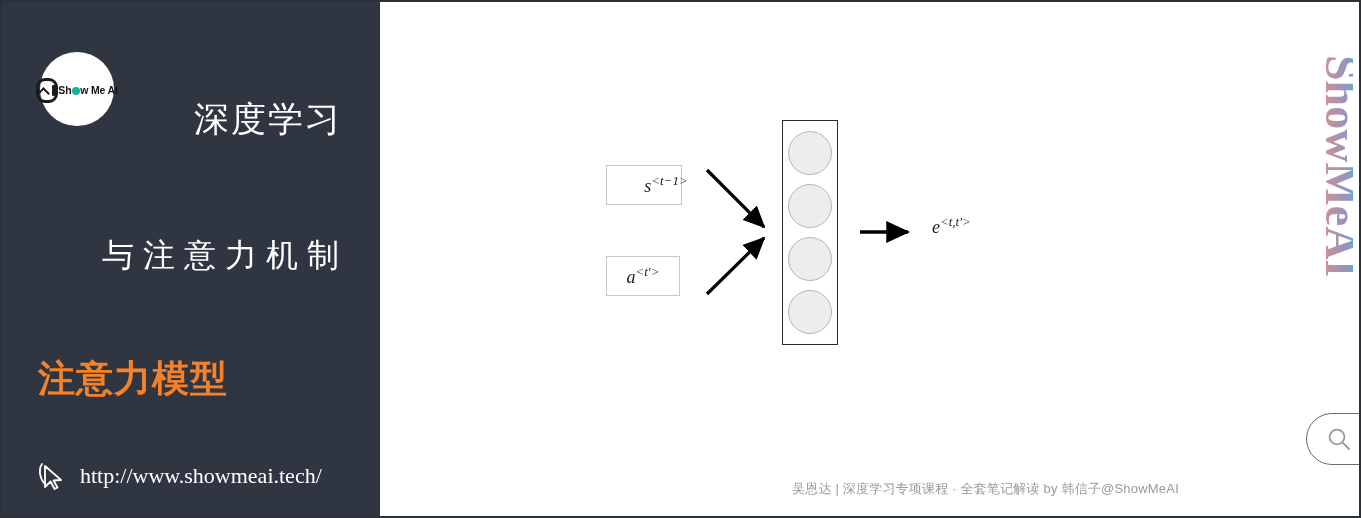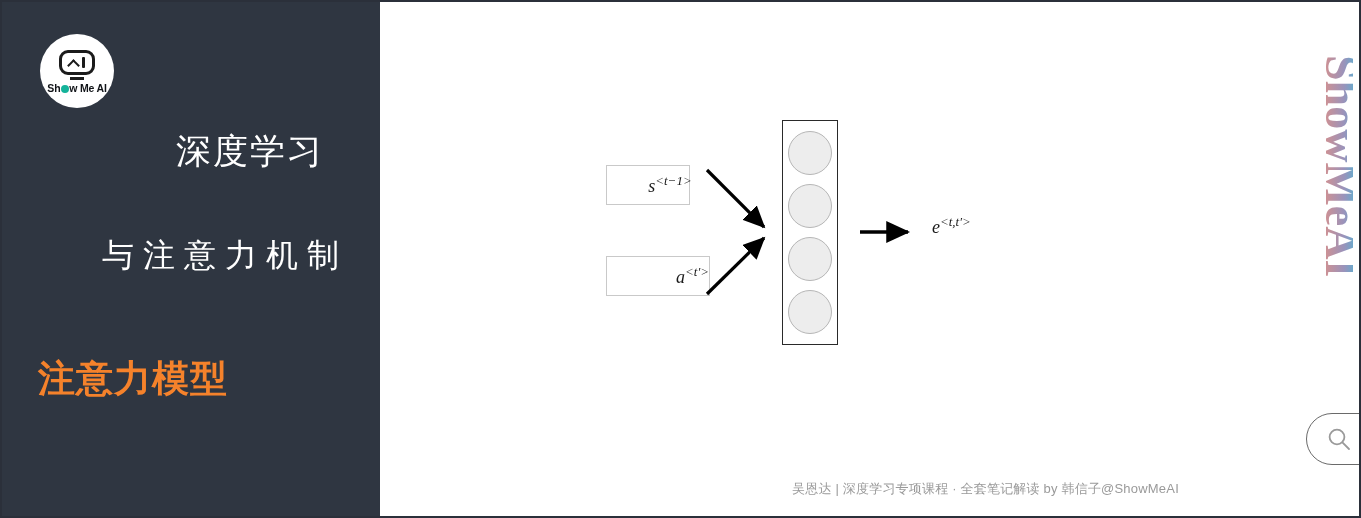--- a/index.html
+++ b/index.html
@@ -28,27 +28,27 @@
     top: 0;
     width: 378px;
     height: 518px;
     background: #2f3641;
     box-sizing: border-box;
   }
 
   .logo-badge {
     position: absolute;
     left: 38px;
-    top: 32px;
+    top: 50px;
     width: 74px;
     height: 74px;
     border-radius: 50%;
     background: #ffffff;
     display: flex;
-    flex-direction: column;
+    flex-direction: row;
     align-items: center;
     justify-content: center;
   }
   .logo-robot {
     width: 36px;
     height: 25px;
     border: 3px solid #1b1b1b;
     border-radius: 9px;
     box-sizing: border-box;
     display: flex;
@@ -100,29 +100,28 @@
     border-radius: 50%;
     background: #14b39a;
     margin: 0 0.5px;
     position: relative;
     top: 1px;
   }
 
   .title-line1 {
     position: absolute;
     left: 0;
-    right: 56px;
+    right: 38px;
     top: 96px;
     text-align: right;
     color: #ffffff;
     font-size: 35px;
     font-weight: 500;
     letter-spacing: 2px;
     line-height: 1.2;
-    margin-top: 32px;
   }
   .title-line2 {
     position: absolute;
     left: 0;
     right: 36px;
     top: 164px;
     text-align: right;
     color: #ffffff;
     font-size: 35px;
     font-weight: 400;
@@ -192,22 +191,22 @@
 
   .in-box {
     position: absolute;
     box-sizing: border-box;
     border: 1.5px solid #c9c9c9;
     background: #ffffff;
     display: flex;
     align-items: center;
     justify-content: center;
   }
-  .in-box.b1 { left: 226px; top: 163px; width: 84px; height: 40px; padding-left: 44px; }
-  .in-box.b2 { left: 226px; top: 254px; width: 104px; height: 40px; justify-content: flex-end; }
+  .in-box.b1 { left: 226px; top: 163px; width: 76px; height: 40px; padding-left: 44px; }
+  .in-box.b2 { left: 226px; top: 254px; width: 74px; height: 40px; }
 
   .mathlabel {
     font-family: "Liberation Serif", "DejaVu Serif", serif;
     font-style: italic;
     font-size: 18px;
     color: #1a1a1a;
     white-space: nowrap;
   }
   .mathlabel sup {
     font-size: 0.72em;
@@ -323,20 +322,27 @@
         <span class="o-dot"></span>
         <span>w Me AI</span>
       </div>
     </div>
 
     <div class="title-line1">深度学习</div>
     <div class="title-line3">与注意力机制</div>
 
     <div class="subtitle">注意力模型</div>
 
+    <div class="url-row">
+      <svg class="cursor-icon" viewBox="0 0 30 32">
+        <path d="M4 4 C 0 10, 2 20, 8 25" stroke="#ffffff" stroke-width="1.8" fill="none" stroke-linecap="round"></path>
+        <path d="M7 6 L7 27 L12.5 21.5 L16.5 29 L19.5 27.5 L15.5 20.5 L23 20 Z" stroke="#ffffff" stroke-width="1.8" fill="none" stroke-linejoin="round"></path>
+      </svg>
+      <span class="url-text">http://www.showmeai.tech/</span>
+    </div>
   </div>
 
   <div class="canvas">
 
     <div class="diagram">
 
       <div class="in-box b1">
         <span class="mathlabel"><span>s</span><sup>&lt;t−1&gt;</sup></span>
       </div>
 

